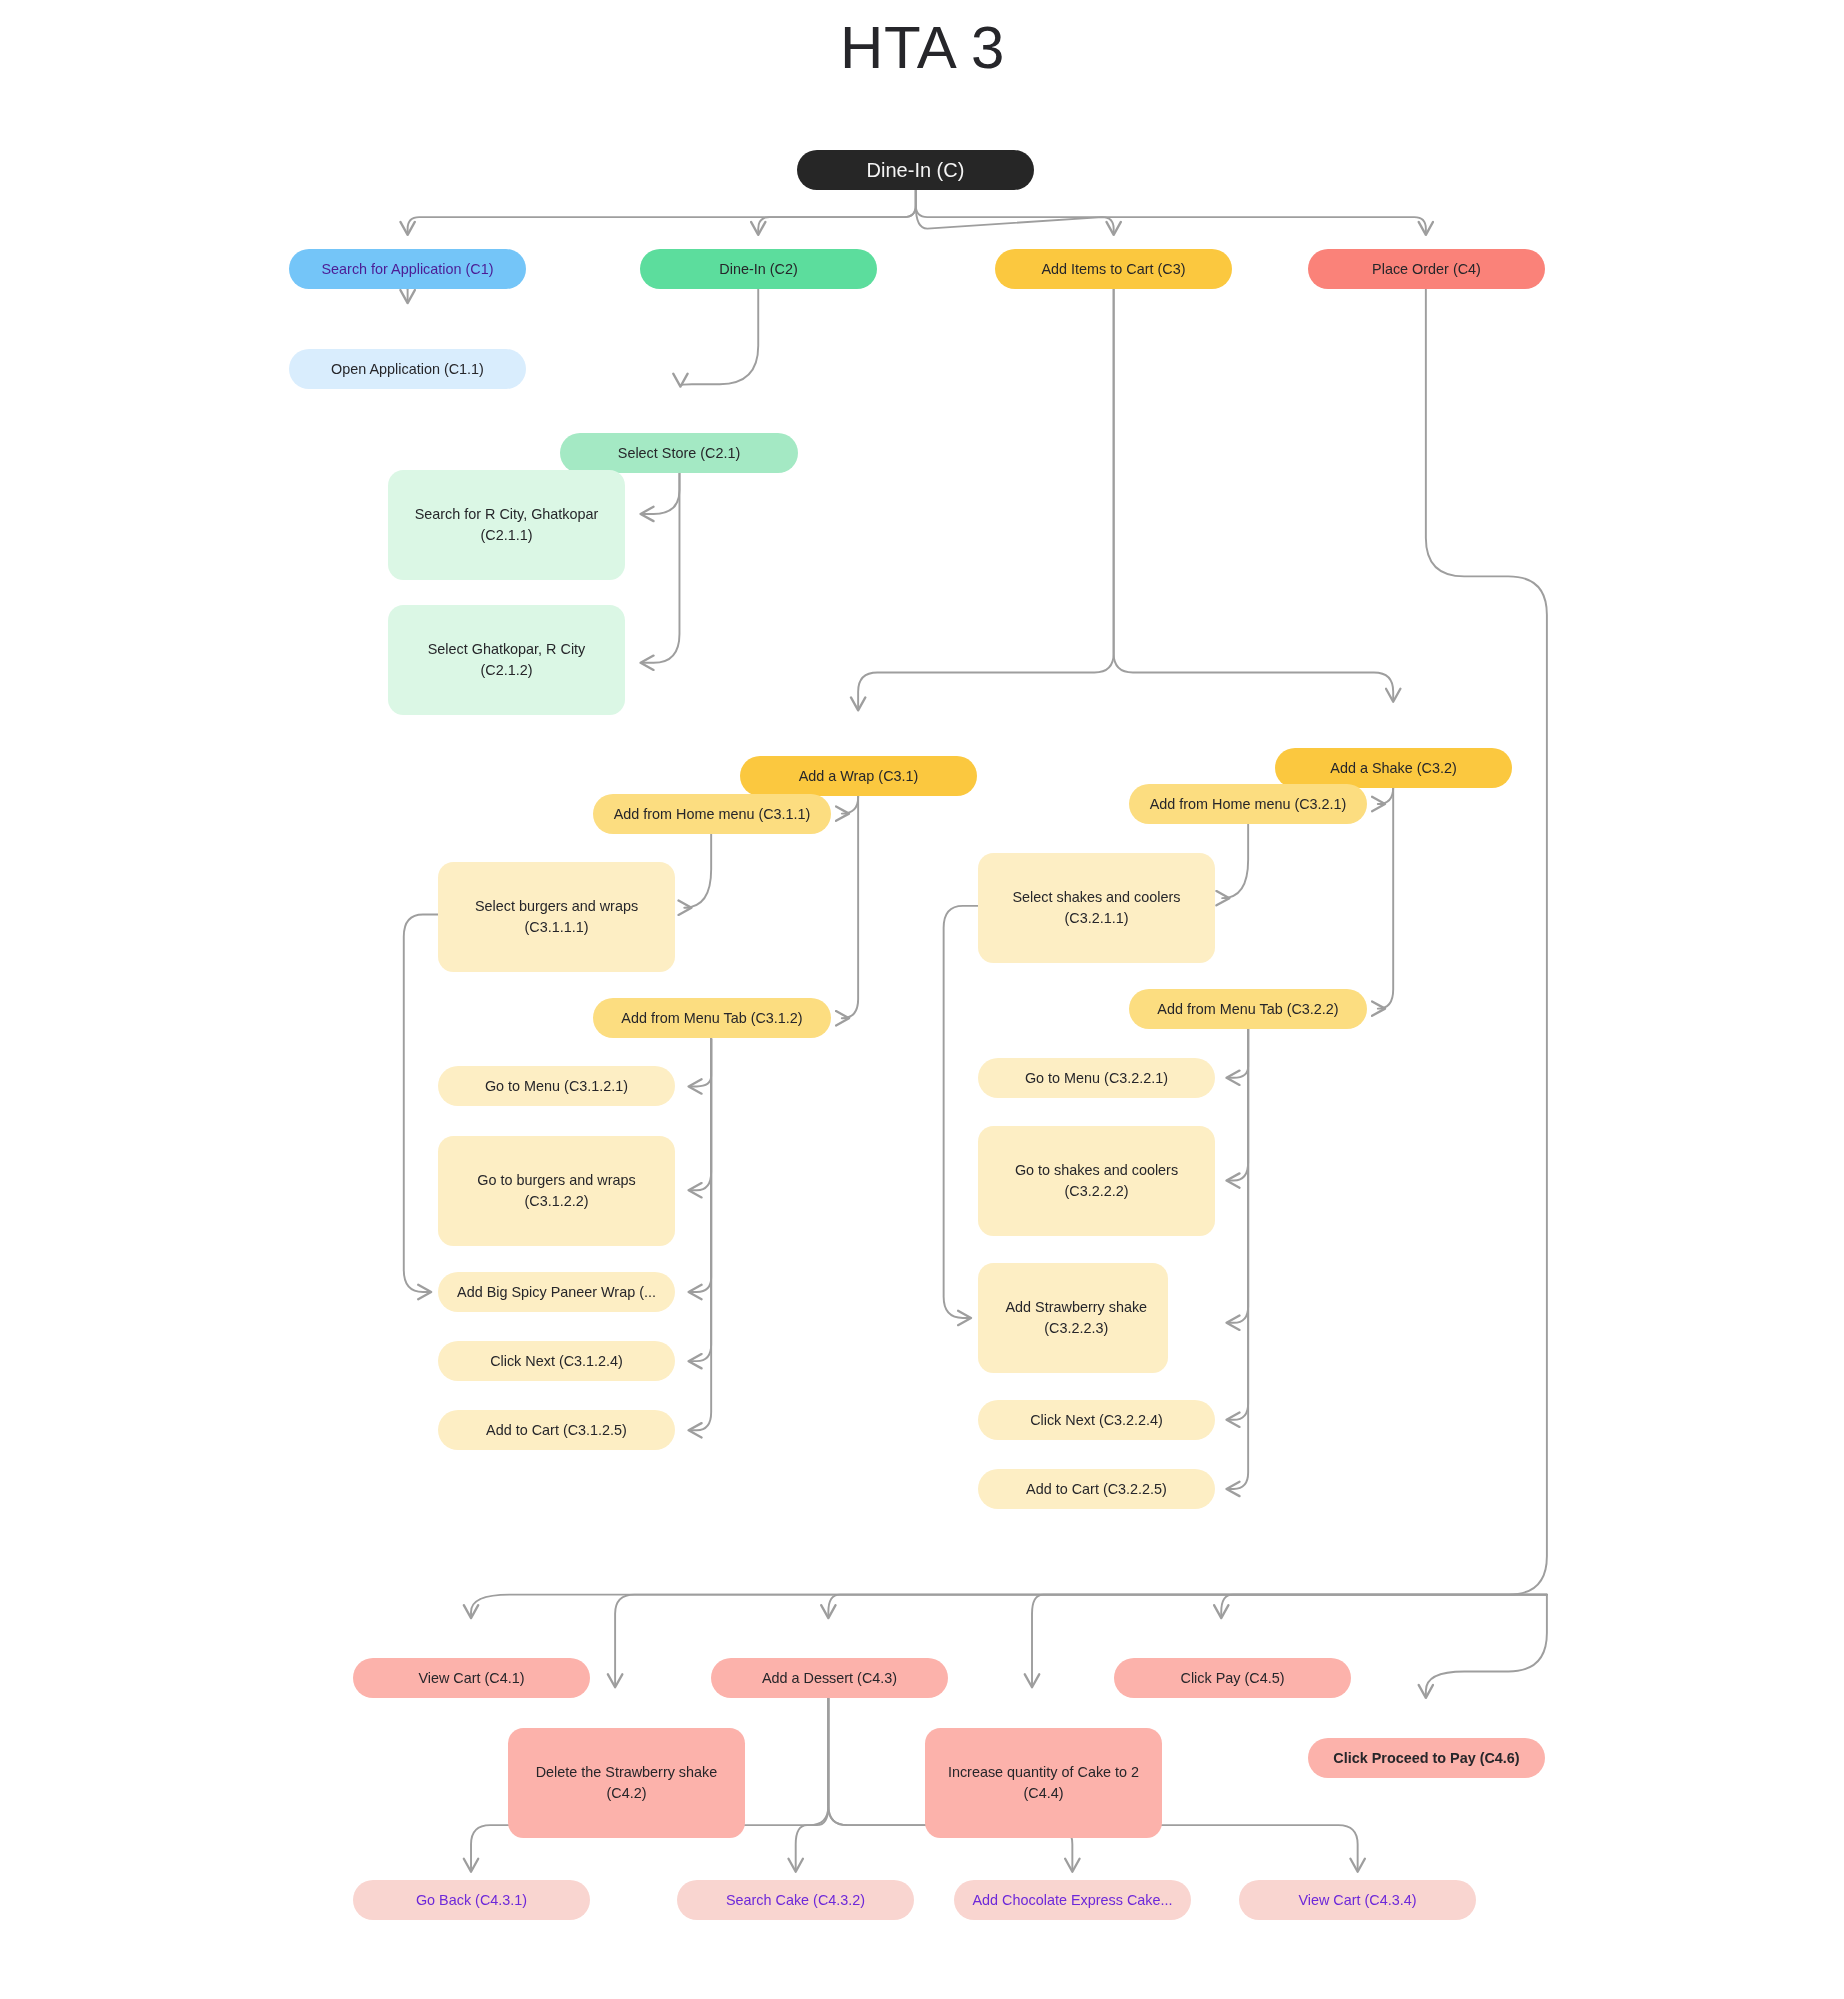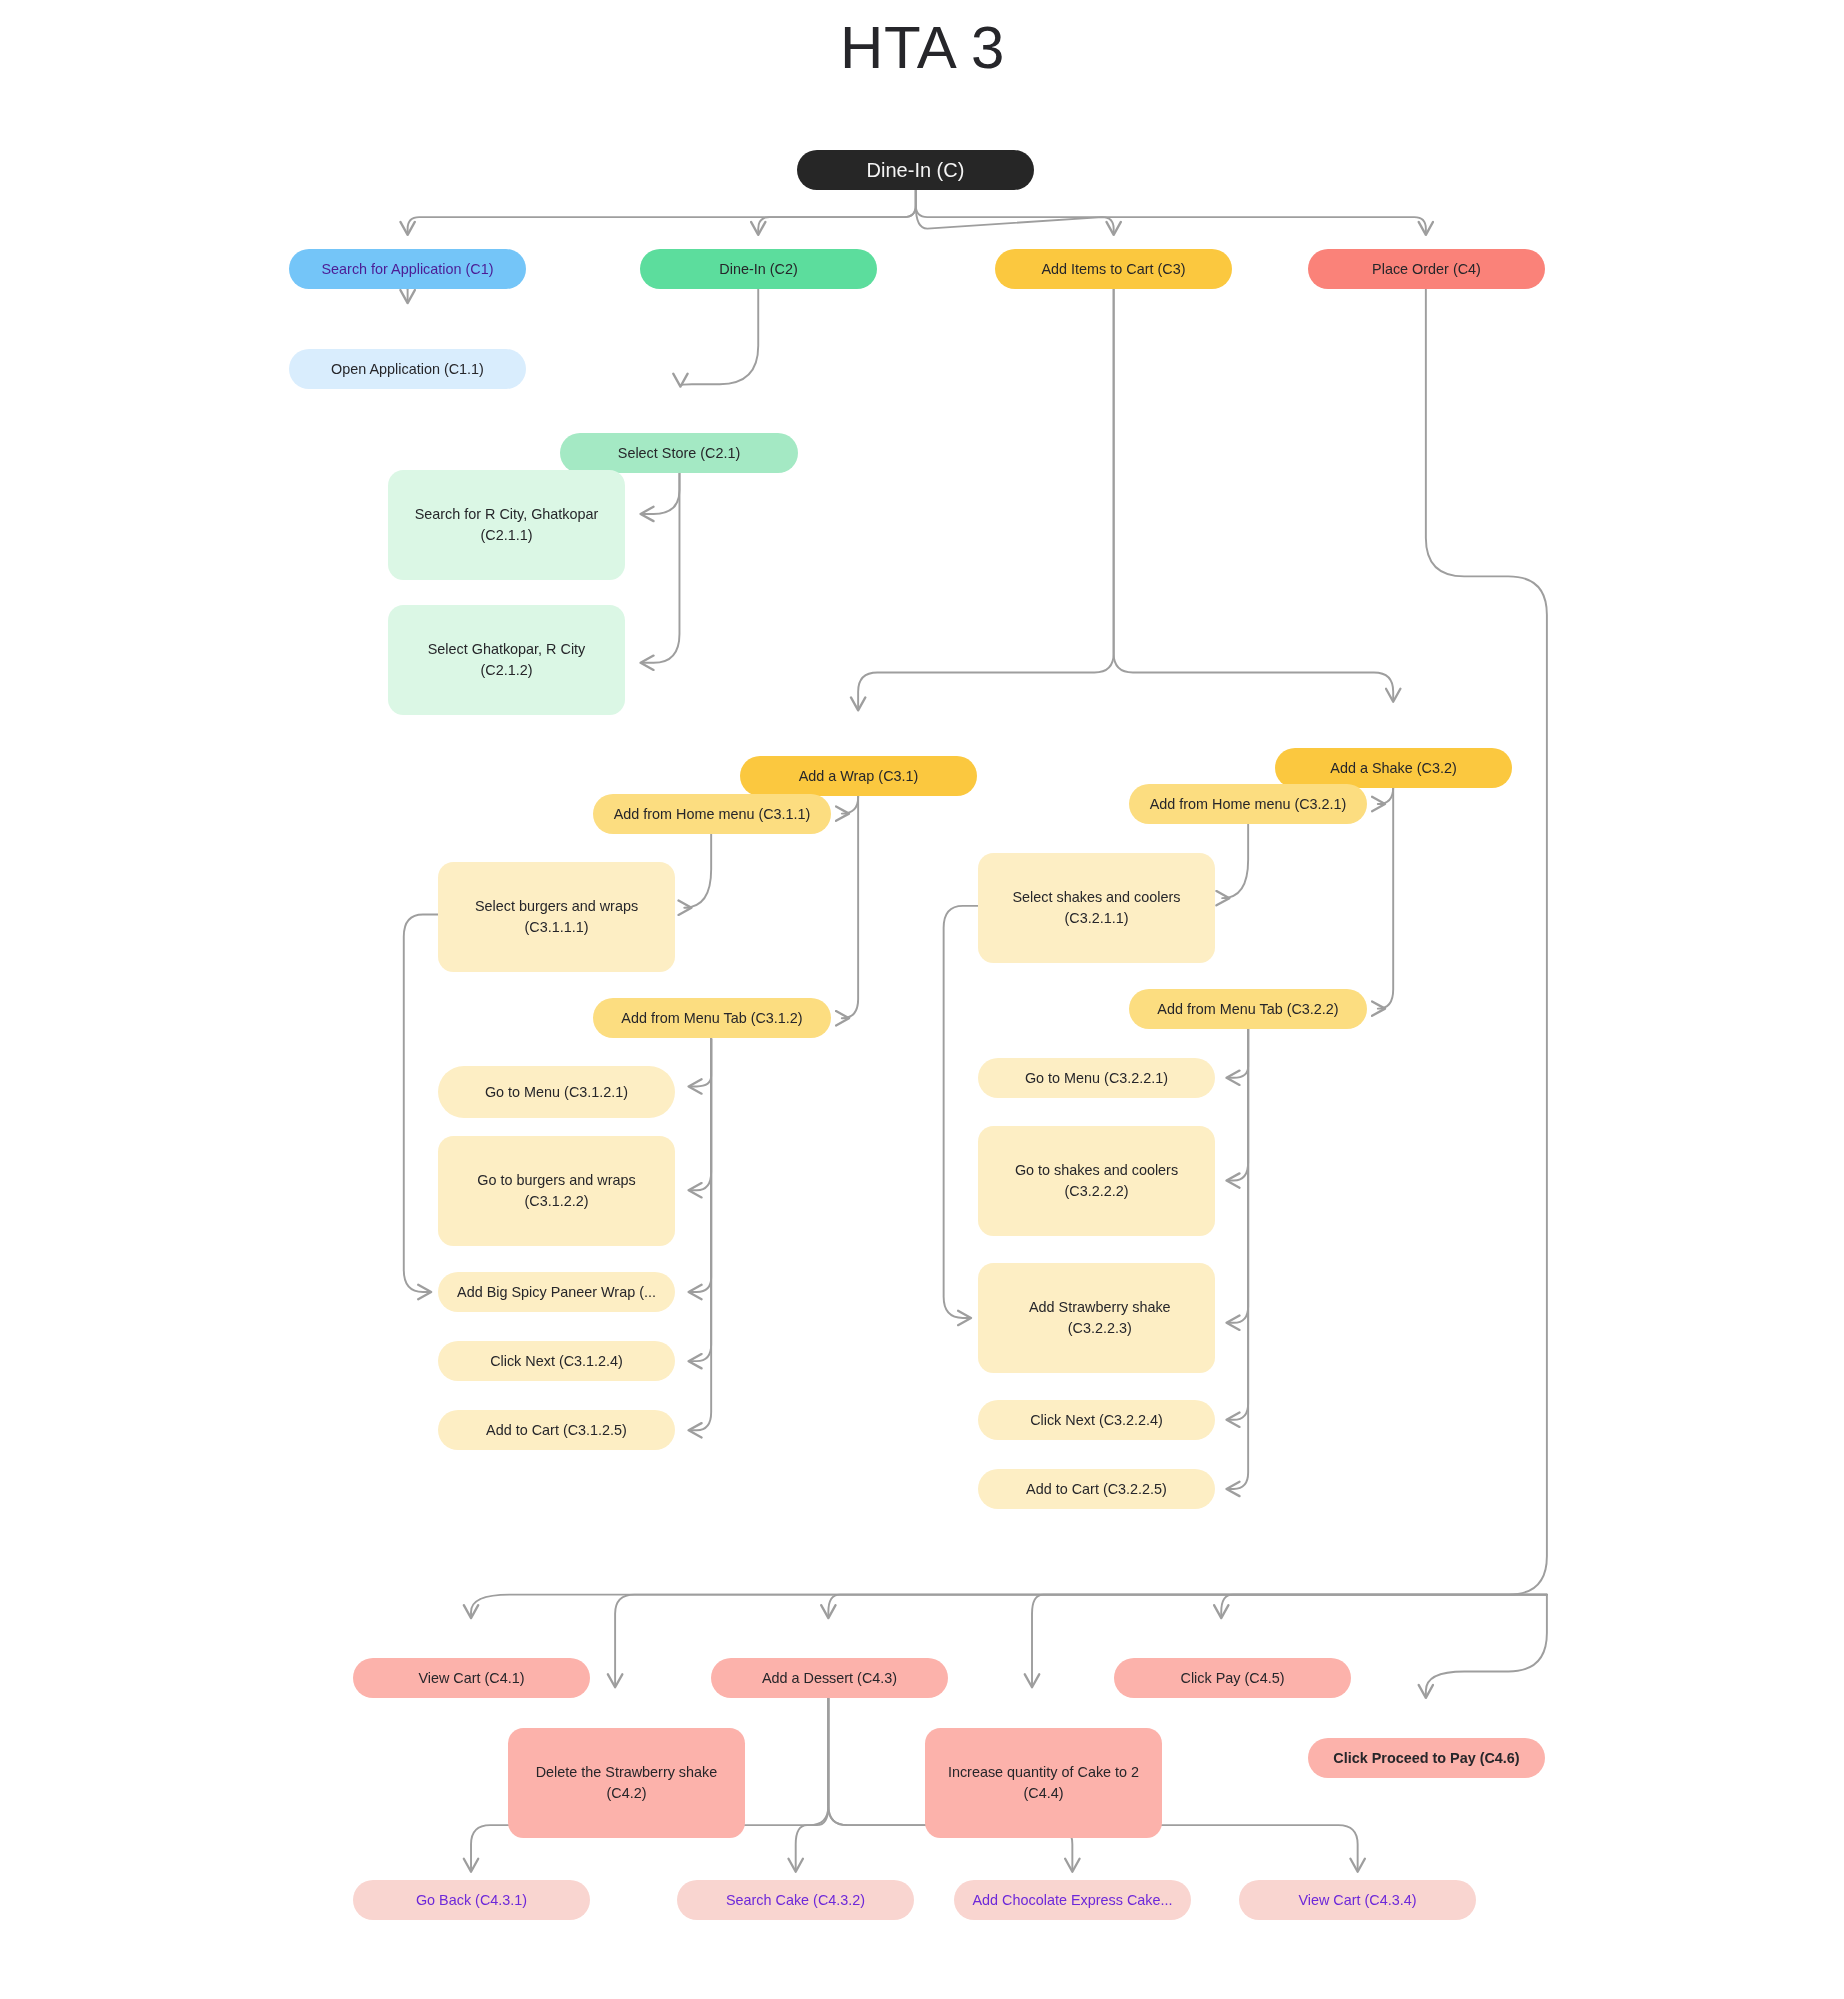--- a/index.html
+++ b/index.html
@@ -139,35 +139,35 @@
       <div class="node card c-green-l t-l3" style="left: 388px; top: 470px; width: 237px; height: 110px;"><span class="lbl">Search for R City, Ghatkopar
 (C2.1.1)</span></div>
       <div class="node card c-green-l t-l3" style="left: 388px; top: 605px; width: 237px; height: 110px;"><span class="lbl">Select Ghatkopar, R City
 (C2.1.2)</span></div>
       <div class="node pill c-yellow t-l1" style="left: 995px; top: 249px; width: 237px; height: 40px;"><span class="lbl">Add Items to Cart (C3)</span></div>
       <div class="node pill c-yellow t-l2" style="left: 740px; top: 724px; width: 237px; height: 40px;"><span class="lbl">Add a Wrap (C3.1)</span></div>
       <div class="node pill c-yellow-m t-l3" style="left: 593px; top: 794px; width: 238px; height: 40px;"><span class="lbl">Add from Home menu (C3.1.1)</span></div>
       <div class="node card c-yellow-l t-l3" style="left: 438px; top: 862px; width: 237px; height: 110px;"><span class="lbl">Select burgers and wraps
 (C3.1.1.1)</span></div>
       <div class="node pill c-yellow-m t-l3" style="left: 593px; top: 998px; width: 238px; height: 40px;"><span class="lbl">Add from Menu Tab (C3.1.2)</span></div>
-      <div class="node pill c-yellow-l t-l3" style="left: 438px; top: 1066px; width: 237px; height: 52px;"><span class="lbl">Go to Menu (C3.1.2.1)</span></div>
+      <div class="node pill c-yellow-l t-l3" style="left: 438px; top: 1066px; width: 237px; height: 40px;"><span class="lbl">Go to Menu (C3.1.2.1)</span></div>
       <div class="node card c-yellow-l t-l3" style="left: 438px; top: 1136px; width: 237px; height: 110px;"><span class="lbl">Go to burgers and wraps
 (C3.1.2.2)</span></div>
       <div class="node pill c-yellow-l t-l3" style="left: 438px; top: 1272px; width: 237px; height: 40px;"><span class="lbl">Add Big Spicy Paneer Wrap (...</span></div>
       <div class="node pill c-yellow-l t-l3" style="left: 438px; top: 1341px; width: 237px; height: 40px;"><span class="lbl">Click Next (C3.1.2.4)</span></div>
       <div class="node pill c-yellow-l t-l3" style="left: 438px; top: 1410px; width: 237px; height: 40px;"><span class="lbl">Add to Cart (C3.1.2.5)</span></div>
       <div class="node pill c-yellow t-l2" style="left: 1275px; top: 716px; width: 237px; height: 40px;"><span class="lbl">Add a Shake (C3.2)</span></div>
       <div class="node pill c-yellow-m t-l3" style="left: 1129px; top: 784px; width: 238px; height: 40px;"><span class="lbl">Add from Home menu (C3.2.1)</span></div>
       <div class="node card c-yellow-l t-l3" style="left: 978px; top: 853px; width: 237px; height: 110px;"><span class="lbl">Select shakes and coolers
 (C3.2.1.1)</span></div>
       <div class="node pill c-yellow-m t-l3" style="left: 1129px; top: 989px; width: 238px; height: 40px;"><span class="lbl">Add from Menu Tab (C3.2.2)</span></div>
       <div class="node pill c-yellow-l t-l3" style="left: 978px; top: 1058px; width: 237px; height: 40px;"><span class="lbl">Go to Menu (C3.2.2.1)</span></div>
       <div class="node card c-yellow-l t-l3" style="left: 978px; top: 1126px; width: 237px; height: 110px;"><span class="lbl">Go to shakes and coolers
 (C3.2.2.2)</span></div>
-      <div class="node card c-yellow-l t-l3" style="left: 978px; top: 1263px; width: 237px; height: 110px; padding-left: 20px;"><span class="lbl">Add Strawberry shake
+      <div class="node card c-yellow-l t-l3" style="left: 978px; top: 1263px; width: 190px; height: 110px; padding-left: 20px;"><span class="lbl">Add Strawberry shake
 (C3.2.2.3)</span></div>
       <div class="node pill c-yellow-l t-l3" style="left: 978px; top: 1400px; width: 237px; height: 40px;"><span class="lbl">Click Next (C3.2.2.4)</span></div>
       <div class="node pill c-yellow-l t-l3" style="left: 978px; top: 1469px; width: 237px; height: 40px;"><span class="lbl">Add to Cart (C3.2.2.5)</span></div>
       <div class="node pill c-red t-l1" style="left: 1308px; top: 249px; width: 237px; height: 40px;"><span class="lbl">Place Order (C4)</span></div>
       <div class="node pill c-red-m t-l2" style="left: 353px; top: 1626px; width: 237px; height: 40px;"><span class="lbl">View Cart (C4.1)</span></div>
       <div class="node card c-red-m t-l2" style="left: 508px; top: 1696px; width: 237px; height: 110px;"><span class="lbl">Delete the Strawberry shake
 (C4.2)</span></div>
       <div class="node pill c-red-m t-l2" style="left: 711px; top: 1626px; width: 237px; height: 40px;"><span class="lbl">Add a Dessert (C4.3)</span></div>
       <div class="node card c-red-m t-l2" style="left: 925px; top: 1696px; width: 237px; height: 110px;"><span class="lbl">Increase quantity of Cake to 2
 (C4.4)</span></div>

